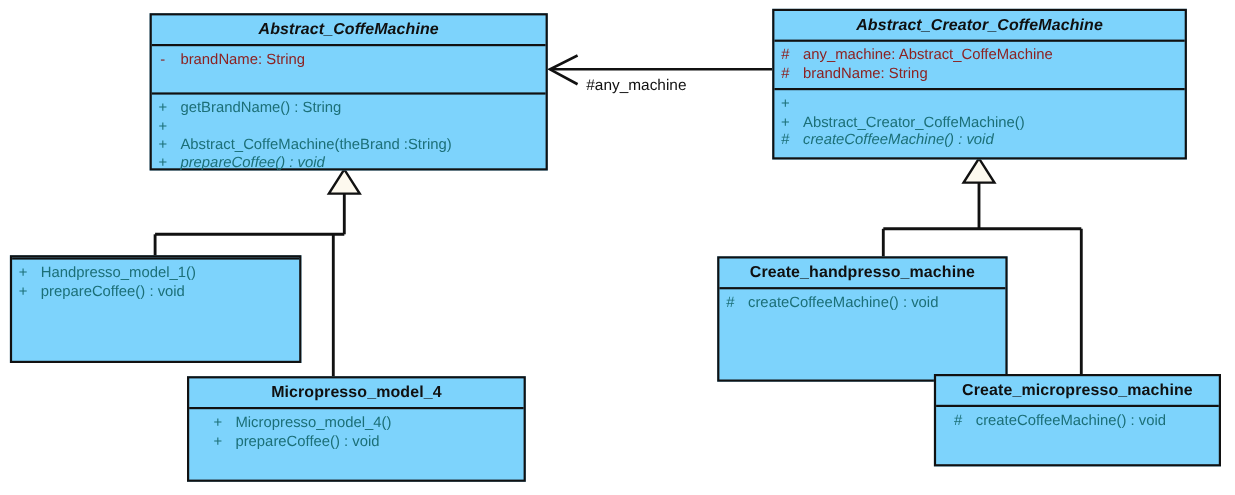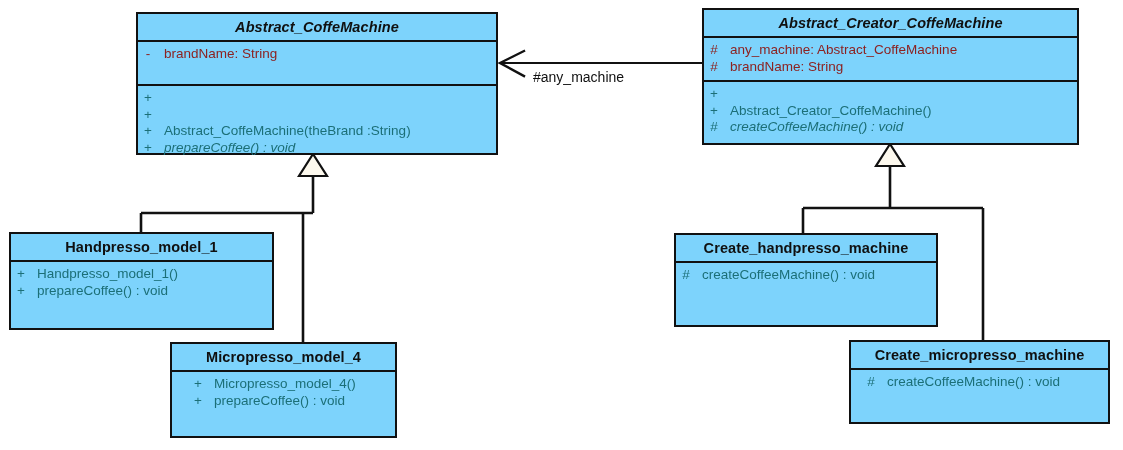--- a/index.html
+++ b/index.html
@@ -109,20 +109,21 @@
     <div class="compartment" style="height:33px;">
       <div class="member attr">
         <span class="vis">-</span>
         <span class="mtext">brandName:  String</span>
       </div>
     </div>
     <div class="divider"></div>
     <div class="compartment">
       <div class="member op">
         <span class="vis">+</span>
+        <span class="mtext">getBrandName() : String</span>
       </div>
       <div class="member op">
         <span class="vis">+</span>
       </div>
       <div class="member op">
         <span class="vis">+</span>
         <span class="mtext">Abstract_CoffeMachine(theBrand :String)</span>
       </div>
       <div class="member op abstract">
         <span class="vis">+</span>
@@ -154,50 +155,49 @@
         <span class="mtext">Abstract_Creator_CoffeMachine()</span>
       </div>
       <div class="member op abstract">
         <span class="vis">#</span>
         <span class="mtext">createCoffeeMachine() : void</span>
       </div>
     </div>
   </div>
 
   <div class="uml-class" style="left:9px; top:232px; width:265px; height:98px;">
-    <div class="cls-name">Handpresso_model_1</div>
     <div class="divider"></div>
     <div class="compartment">
       <div class="member op">
         <span class="vis">+</span>
         <span class="mtext">Handpresso_model_1()</span>
       </div>
       <div class="member op">
         <span class="vis">+</span>
         <span class="mtext">prepareCoffee() : void</span>
       </div>
     </div>
   </div>
 
-  <div class="uml-class" style="left:170px; top:342px; width:227px; height:96px;">
+  <div class="uml-class" style="left:170px; top:342px; width:308px; height:96px;">
     <div class="cls-name">Micropresso_model_4</div>
     <div class="divider"></div>
     <div class="compartment">
       <div class="member op" style="padding-left:16px;">
         <span class="vis">+</span>
         <span class="mtext">Micropresso_model_4()</span>
       </div>
       <div class="member op" style="padding-left:16px;">
         <span class="vis">+</span>
         <span class="mtext">prepareCoffee() : void</span>
       </div>
     </div>
   </div>
 
-  <div class="uml-class" style="left:674px; top:233px; width:264px; height:94px;">
+  <div class="uml-class" style="left:652px; top:233px; width:264px; height:114px;">
     <div class="cls-name">Create_handpresso_machine</div>
     <div class="divider"></div>
     <div class="compartment">
       <div class="member op">
         <span class="vis">#</span>
         <span class="mtext">createCoffeeMachine() : void</span>
       </div>
     </div>
   </div>
 

